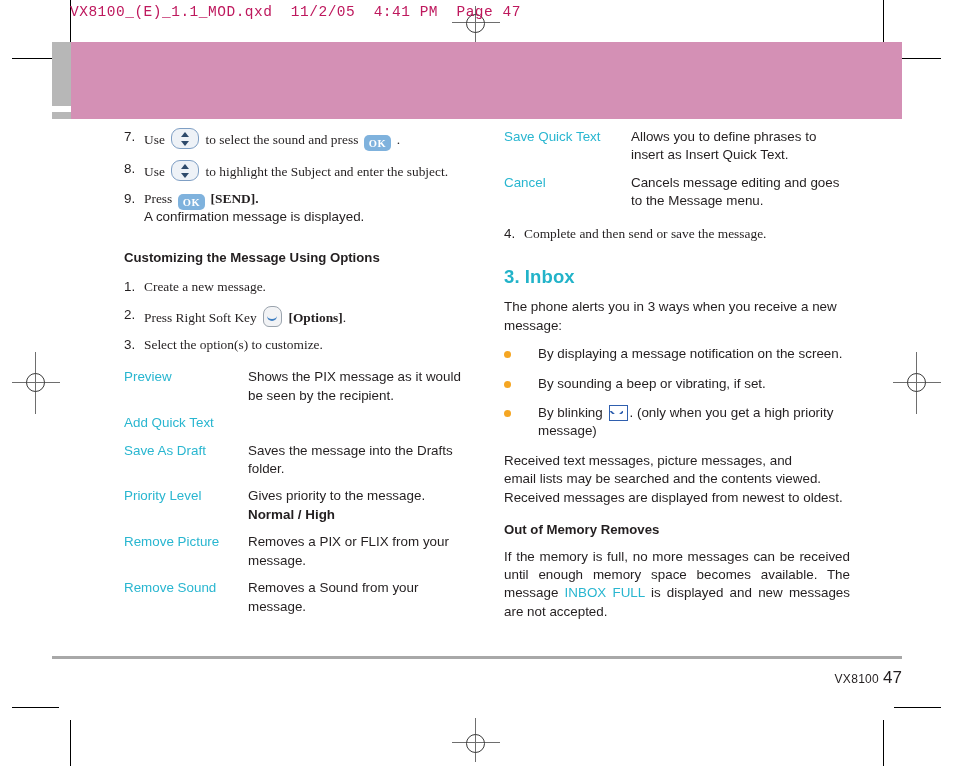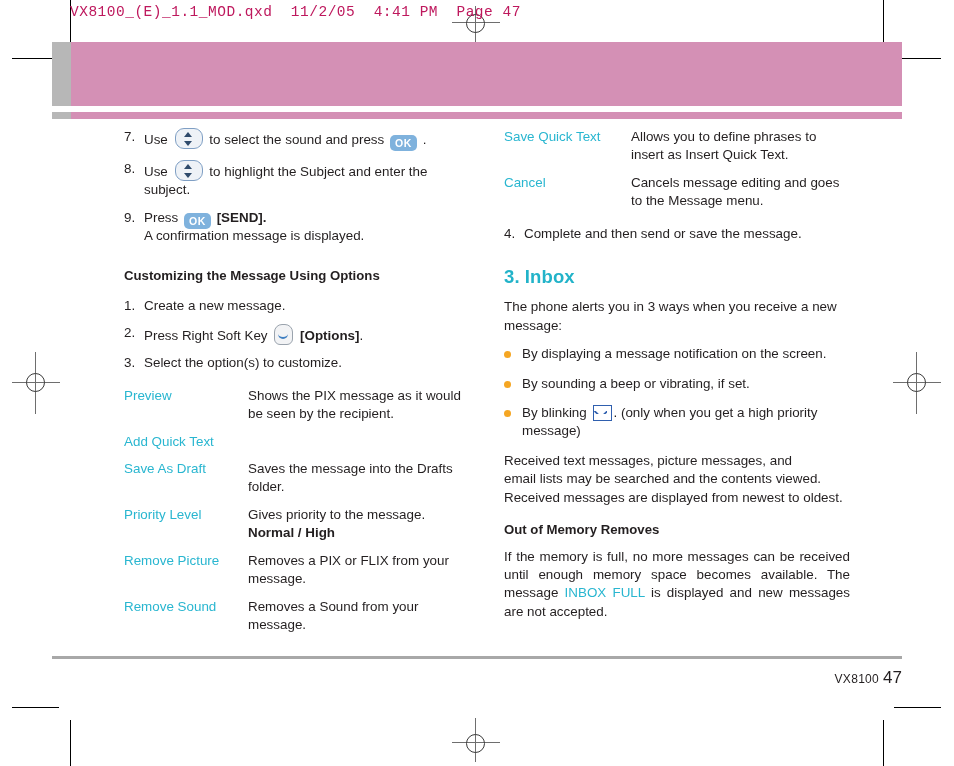--- a/index.html
+++ b/index.html
@@ -51,21 +51,21 @@
   
   .hdr-gray {
     position: absolute;
     left: 52px; top: 42px;
     width: 19px; height: 64px;
     background: #b7b7b7;
   }
   .hdr-pink {
     position: absolute;
     left: 71px; top: 42px;
-    width: 831px; height: 64px;
+    width: 831px; height: 76px;
     background: #d490b5;
   }
   .hdr-title {
     position: absolute;
     right: 18px; top: 74px;
     color: #ffffff;
     font-size: 14.5px;
     letter-spacing: 0.4px;
   }
   .hdr-gray-thin {
@@ -95,21 +95,21 @@
   .step {
     display: flex;
     margin-bottom: 9px;
     align-items: flex-start;
   }
   .step-num {
     width: 20px;
     flex: 0 0 20px;
     white-space: nowrap;
   }
-  .step-body { flex: 1 1 auto; }
+  .step-body { flex: 1 1 auto; font-family: Liberation Serif, serif; }
   .step-sub {
     margin: -4px 0 9px 20px;
   }
 
   .sec-head {
     font-weight: bold;
     font-size: 13.2px;
     margin: 16px 0 11px 0;
   }
   .sec-head-first { margin-top: 22px; }
@@ -140,20 +140,21 @@
 
   .para { margin: 0 0 10px 0; }
   .para-just { text-align: justify; }
   .tight { margin-bottom: 0; }
 
   
   .bullet-row {
     display: flex;
     margin-bottom: 11px;
     align-items: flex-start;
+    gap: 16px;
   }
   .bullet-dot {
     flex: 0 0 18px;
     width: 18px;
     padding-top: 6px;
   }
   .bullet-dot i {
     display: block;
     width: 7px; height: 7px;
     border-radius: 50%;

